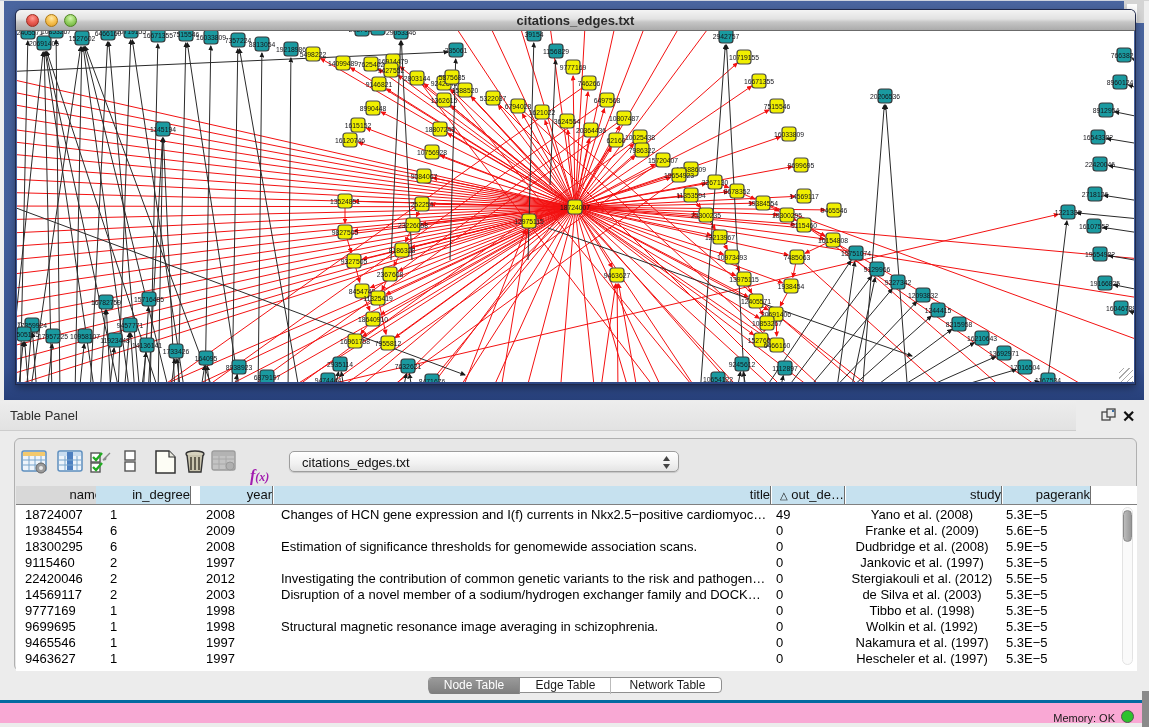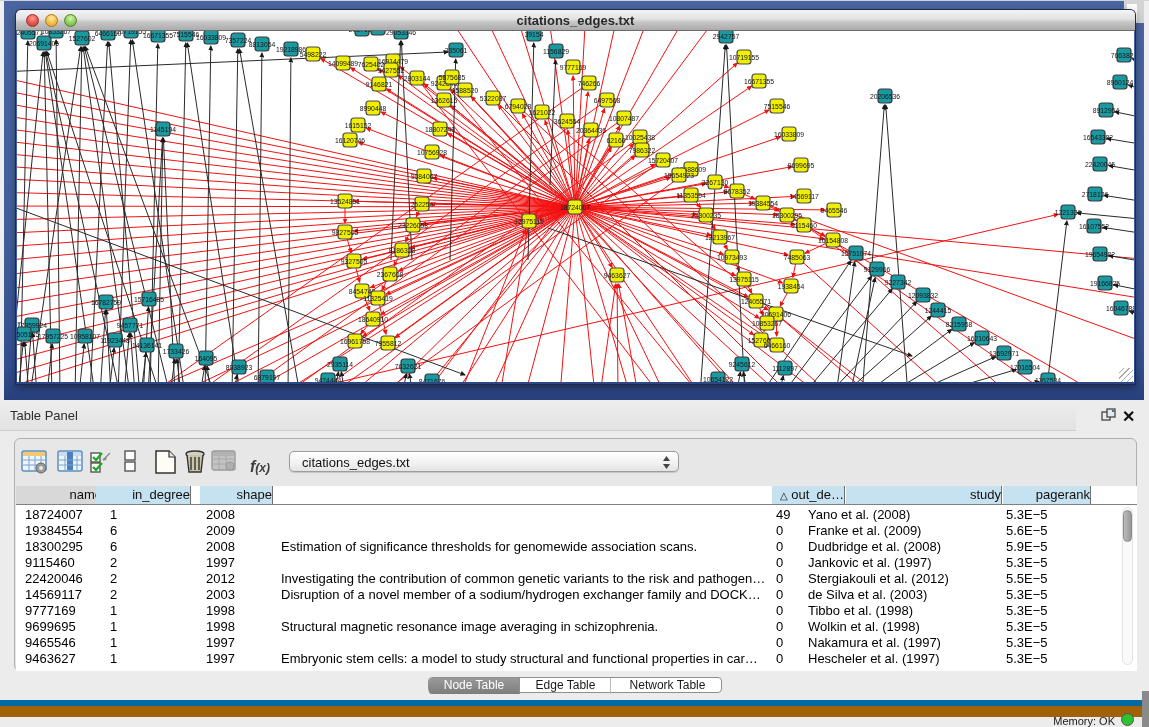--- a/index.html
+++ b/index.html
@@ -22,42 +22,42 @@
 #grip{position:absolute;right:2px;bottom:2px;width:14px;height:14px;
  background:repeating-linear-gradient(135deg,transparent 0 3px,#aaa 3px 4px)}
 #panel{position:absolute;left:0;top:401px;width:1149px;height:326px;background:#ececec}
 #phead{position:absolute;left:0;top:0;width:1076px;height:30px;background:linear-gradient(#ededed,#e2e2e2);border-bottom:1px solid #cdcdcd}
 #phead .t{position:absolute;left:10px;top:7px;font-size:13px;color:#2e2e2e}
 #fico{position:absolute;left:1101px;top:7px}
 #xico{position:absolute;left:1122px;top:6px;font-size:16px;font-weight:bold;color:#111}
 #cbox{position:absolute;left:14px;top:37px;width:1123px;height:233px;background:#e7e7e7;border:1px solid #b0b0b0;border-radius:6px}
 #toolrow{position:absolute;left:0;top:0;width:100%;height:47px}
 .tico{position:absolute;top:11px}
-#fx{position:absolute;left:235px;top:19px;font-family:Liberation Sans, sans-serif;font-style:italic;font-weight:bold;font-size:16px;color:#404040}
+#fx{position:absolute;left:235px;top:28px;font-family:Liberation Serif, serif;font-style:italic;font-weight:bold;font-size:16px;color:#a21caf}
 #dd{position:absolute;left:274px;top:12px;width:390px;height:21px;border:1px solid #9d9d9d;border-radius:5px;
  background:linear-gradient(#ffffff,#f1f1f1 60%,#e4e4e4);box-shadow:0 1px 1px rgba(0,0,0,.15)}
 #dd .txt{position:absolute;left:12px;top:3px;font-size:13px;color:#111}
 #tbl{position:absolute;left:1px;top:47px;width:1121px;height:185px;background:#fff;overflow:hidden}
 #thead{position:absolute;left:0;top:0;width:100%;height:19px;background:#fff;border-bottom:1px solid #808080}
 .th{position:absolute;top:0;height:18px;background:#c6e1ef;border-right:1px solid #6f6f6f;
  font-size:13px;color:#111;text-align:right;line-height:18px}
 #rowsarea{position:absolute;left:0;top:21px;width:100%;height:164px;font-size:13px;color:#000}
 .tr{position:relative;height:16px;line-height:16px;white-space:nowrap}
 .tr div{position:absolute;top:0;overflow:hidden}
 .c0{left:9px;width:88px}.c1{left:94px;width:90px}.c2{left:190px;width:75px}
 .c3{left:265px;width:492px}.c4{left:760px;width:66px}
-.c5{left:792px;width:156px;}.c6{left:990px;width:95px}
+.c5{left:828px;width:156px;text-align:center}.c6{left:990px;width:95px}
 #vsb{position:absolute;right:4px;top:21px;width:11px;height:158px;background:#fafafa;border:1px solid #e3e3e3;border-radius:6px}
 #vsb .th2{position:absolute;left:0px;top:2px;width:9px;height:32px;background:linear-gradient(90deg,#bcbcbc,#989898);border:1px solid #8a8a8a;border-radius:5px}
 #tabs{position:absolute;left:428px;top:276px;width:294px;height:16px;border:1px solid #8f8f8f;border-radius:4px;background:#fff;font-size:12px}
 .seg{position:absolute;top:0;height:16px;text-align:center;line-height:15px;color:#1a1a1a}
 #seg1{left:0;width:91px;background:linear-gradient(#9a9a9a,#7d7d7d);color:#fff;border-radius:3px 0 0 3px;border-right:1px solid #8f8f8f}
 #seg2{left:92px;width:90px;border-right:1px solid #bbb}
 #seg3{left:183px;width:111px;border-radius:0 3px 3px 0}
-#sbar{position:absolute;left:0;top:299px;width:1149px;height:17px;background:#a16207;border-top:6px solid #0369a1}
+#sbar{position:absolute;left:0;top:299px;width:1149px;height:23px;background:#f9a8d4;border-top:3px solid #0369a1}
 #mem{position:absolute;right:34px;top:9px;font-size:11px;color:#1a1a1a}
 #dot{position:absolute;right:15px;top:7px;width:13px;height:13px;border-radius:50%;background:#2ec22e;border:1px solid #555}
 #drstrip{position:absolute;right:0;top:290px;width:7px;height:36px;background:#8a8a8a}
 </style></head>
 <body>
 <div id="stage">
 <div id="desk">
       <div class="topline"></div>
     </div>
 <div id="trcorner"></div>
@@ -696,20 +696,21 @@
               <path d="M4.5 13L8 8H1z" fill="#444"></path>
             </svg>
       </div>
     </div>
     <div id="tbl">
       <div id="rowsarea">
             <div class="tr">
               <div class="c0">18724007</div>
               <div class="c1">1</div>
               <div class="c2">2008</div>
+              <div class="c3">Changes of HCN gene expression and I(f) currents in Nkx2.5−positive cardiomyoc…</div>
               <div class="c4">49</div>
               <div class="c5">Yano et al. (2008)</div>
               <div class="c6">5.3E−5</div>
             </div>
 <div class="tr">
               <div class="c0">19384554</div>
               <div class="c1">6</div>
               <div class="c2">2009</div>
               <div class="c4">0</div>
               <div class="c5">Franke et al. (2009)</div>
@@ -757,45 +758,45 @@
               <div class="c4">0</div>
               <div class="c5">Tibbo et al. (1998)</div>
               <div class="c6">5.3E−5</div>
             </div>
 <div class="tr">
               <div class="c0">9699695</div>
               <div class="c1">1</div>
               <div class="c2">1998</div>
               <div class="c3">Structural magnetic resonance image averaging in schizophrenia.</div>
               <div class="c4">0</div>
-              <div class="c5">Wolkin et al. (1998)</div>
+              <div class="c5">Wolkin et al. (1992)</div>
               <div class="c6">5.3E−5</div>
             </div>
 <div class="tr">
               <div class="c0">9465546</div>
               <div class="c1">1</div>
               <div class="c2">1997</div>
               <div class="c4">0</div>
               <div class="c5">Nakamura et al. (1997)</div>
               <div class="c6">5.3E−5</div>
             </div>
 <div class="tr">
               <div class="c0">9463627</div>
               <div class="c1">1</div>
               <div class="c2">1997</div>
-              <div class="c3">Embryonic stem cells: a model to study structural and functional properties in car…</div>
               <div class="c4">0</div>
               <div class="c5">Hescheler et al. (1997)</div>
               <div class="c6">5.3E−5</div>
             </div>
           </div>
       <div id="thead">
         <div class="th" style="left:0;width:87px;background:#d8d8d8;border-right:1px solid #8a8a8a">name</div>
         <div class="th" style="left:80px;width:95px">in_degree</div>
-        <div class="th" style="left:184px;width:73px">shape</div>
+        <div class="th" style="left:184px;width:73px">year</div>
+        <div class="th" style="left:258px;width:497px">title</div>
         <div class="th" style="left:756px;width:73px"><span style="font-size:10px">△</span> out_de…</div>
         <div class="th" style="left:830px;width:156px">study</div>
         <div class="th" style="left:987px;width:88px">pagerank</div>
       </div>
       <div id="vsb">
             <div class="th2"></div>
           </div>
     </div>
   </div>
   <div id="tabs">

